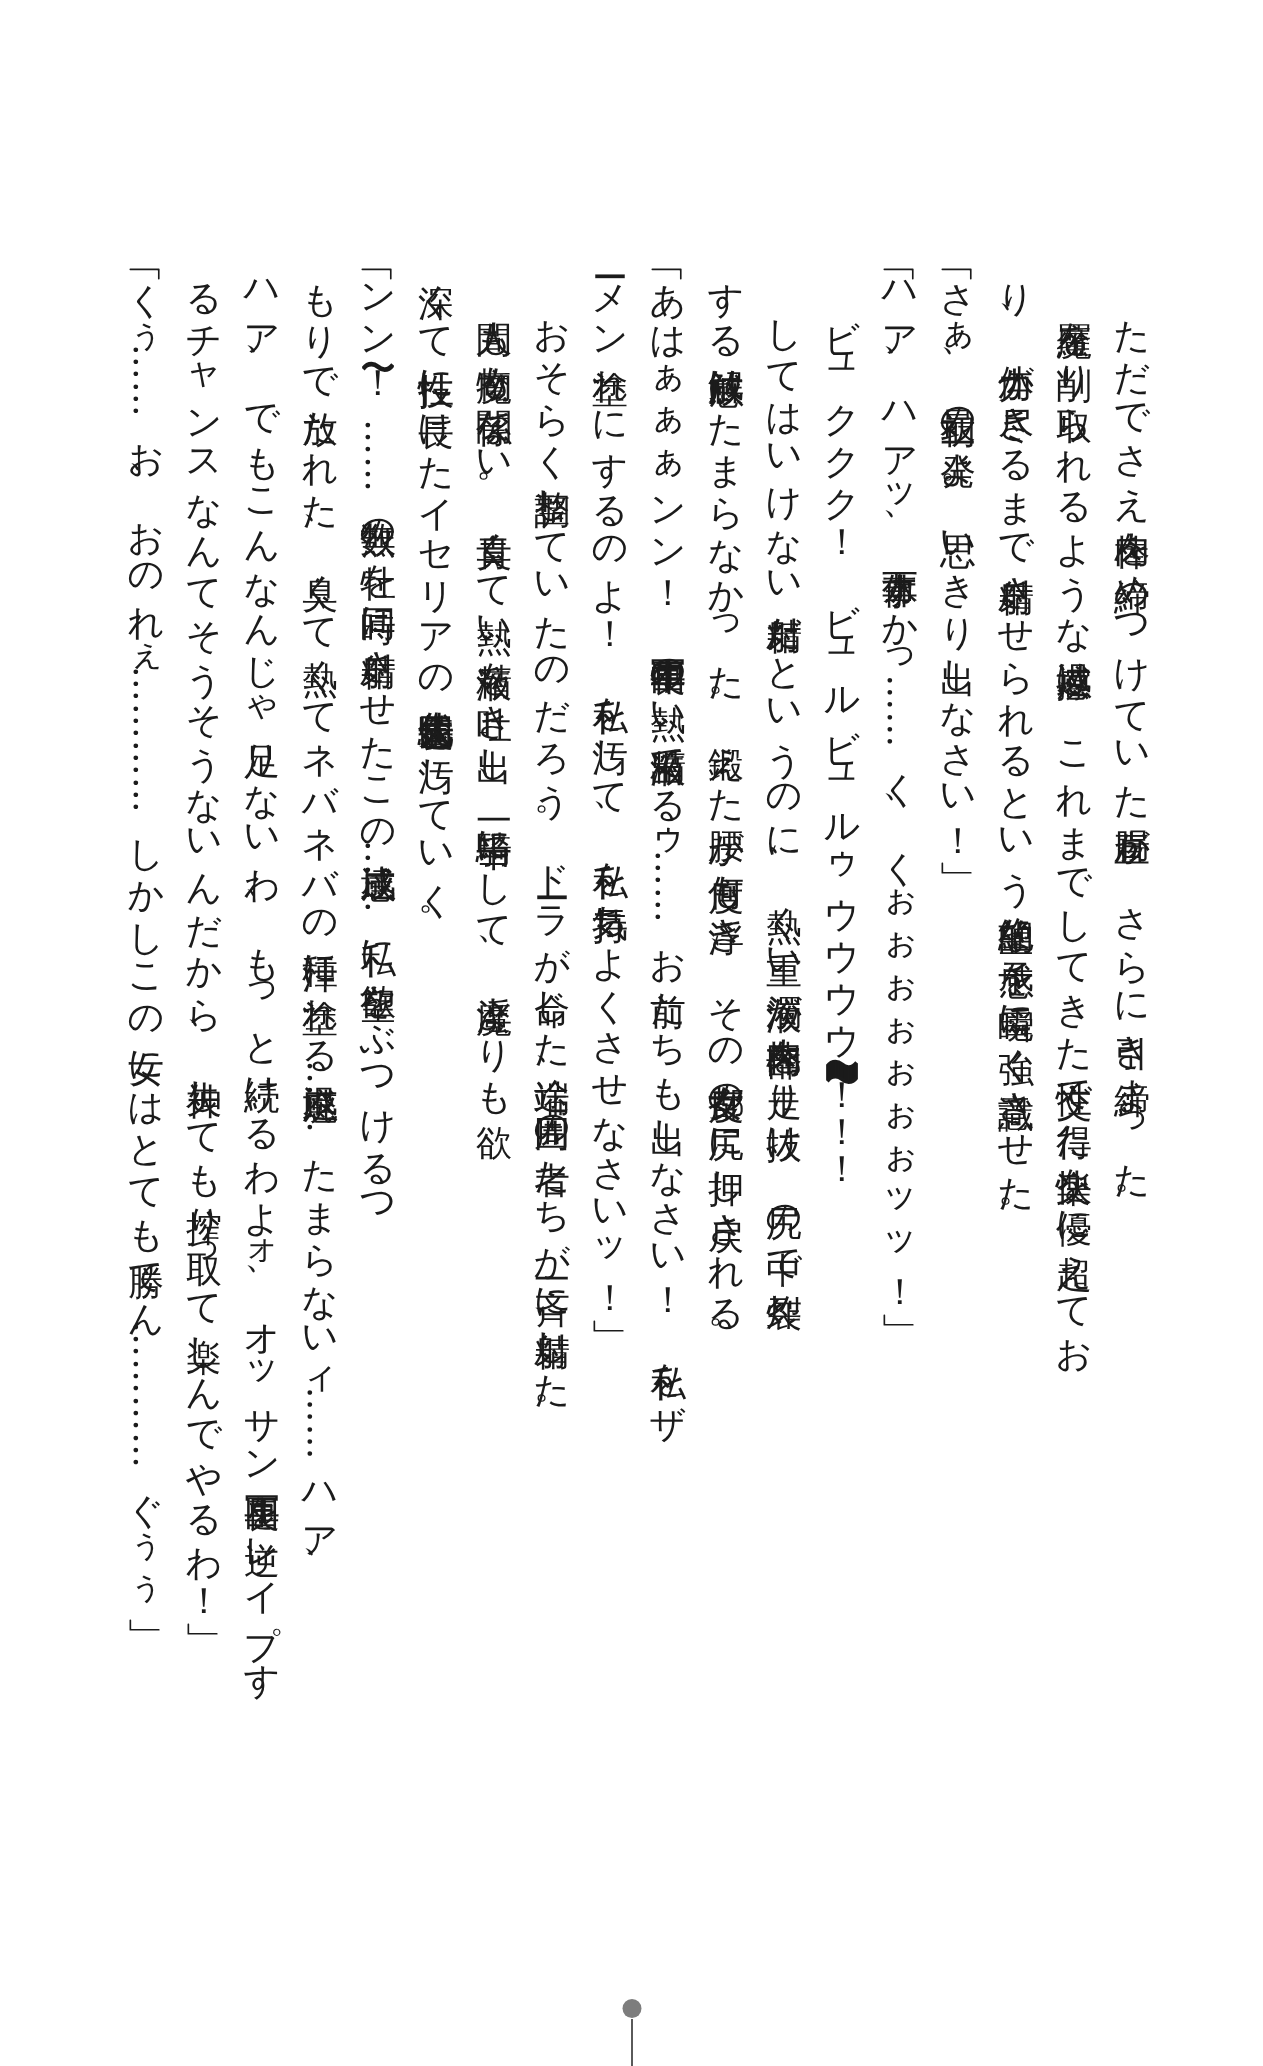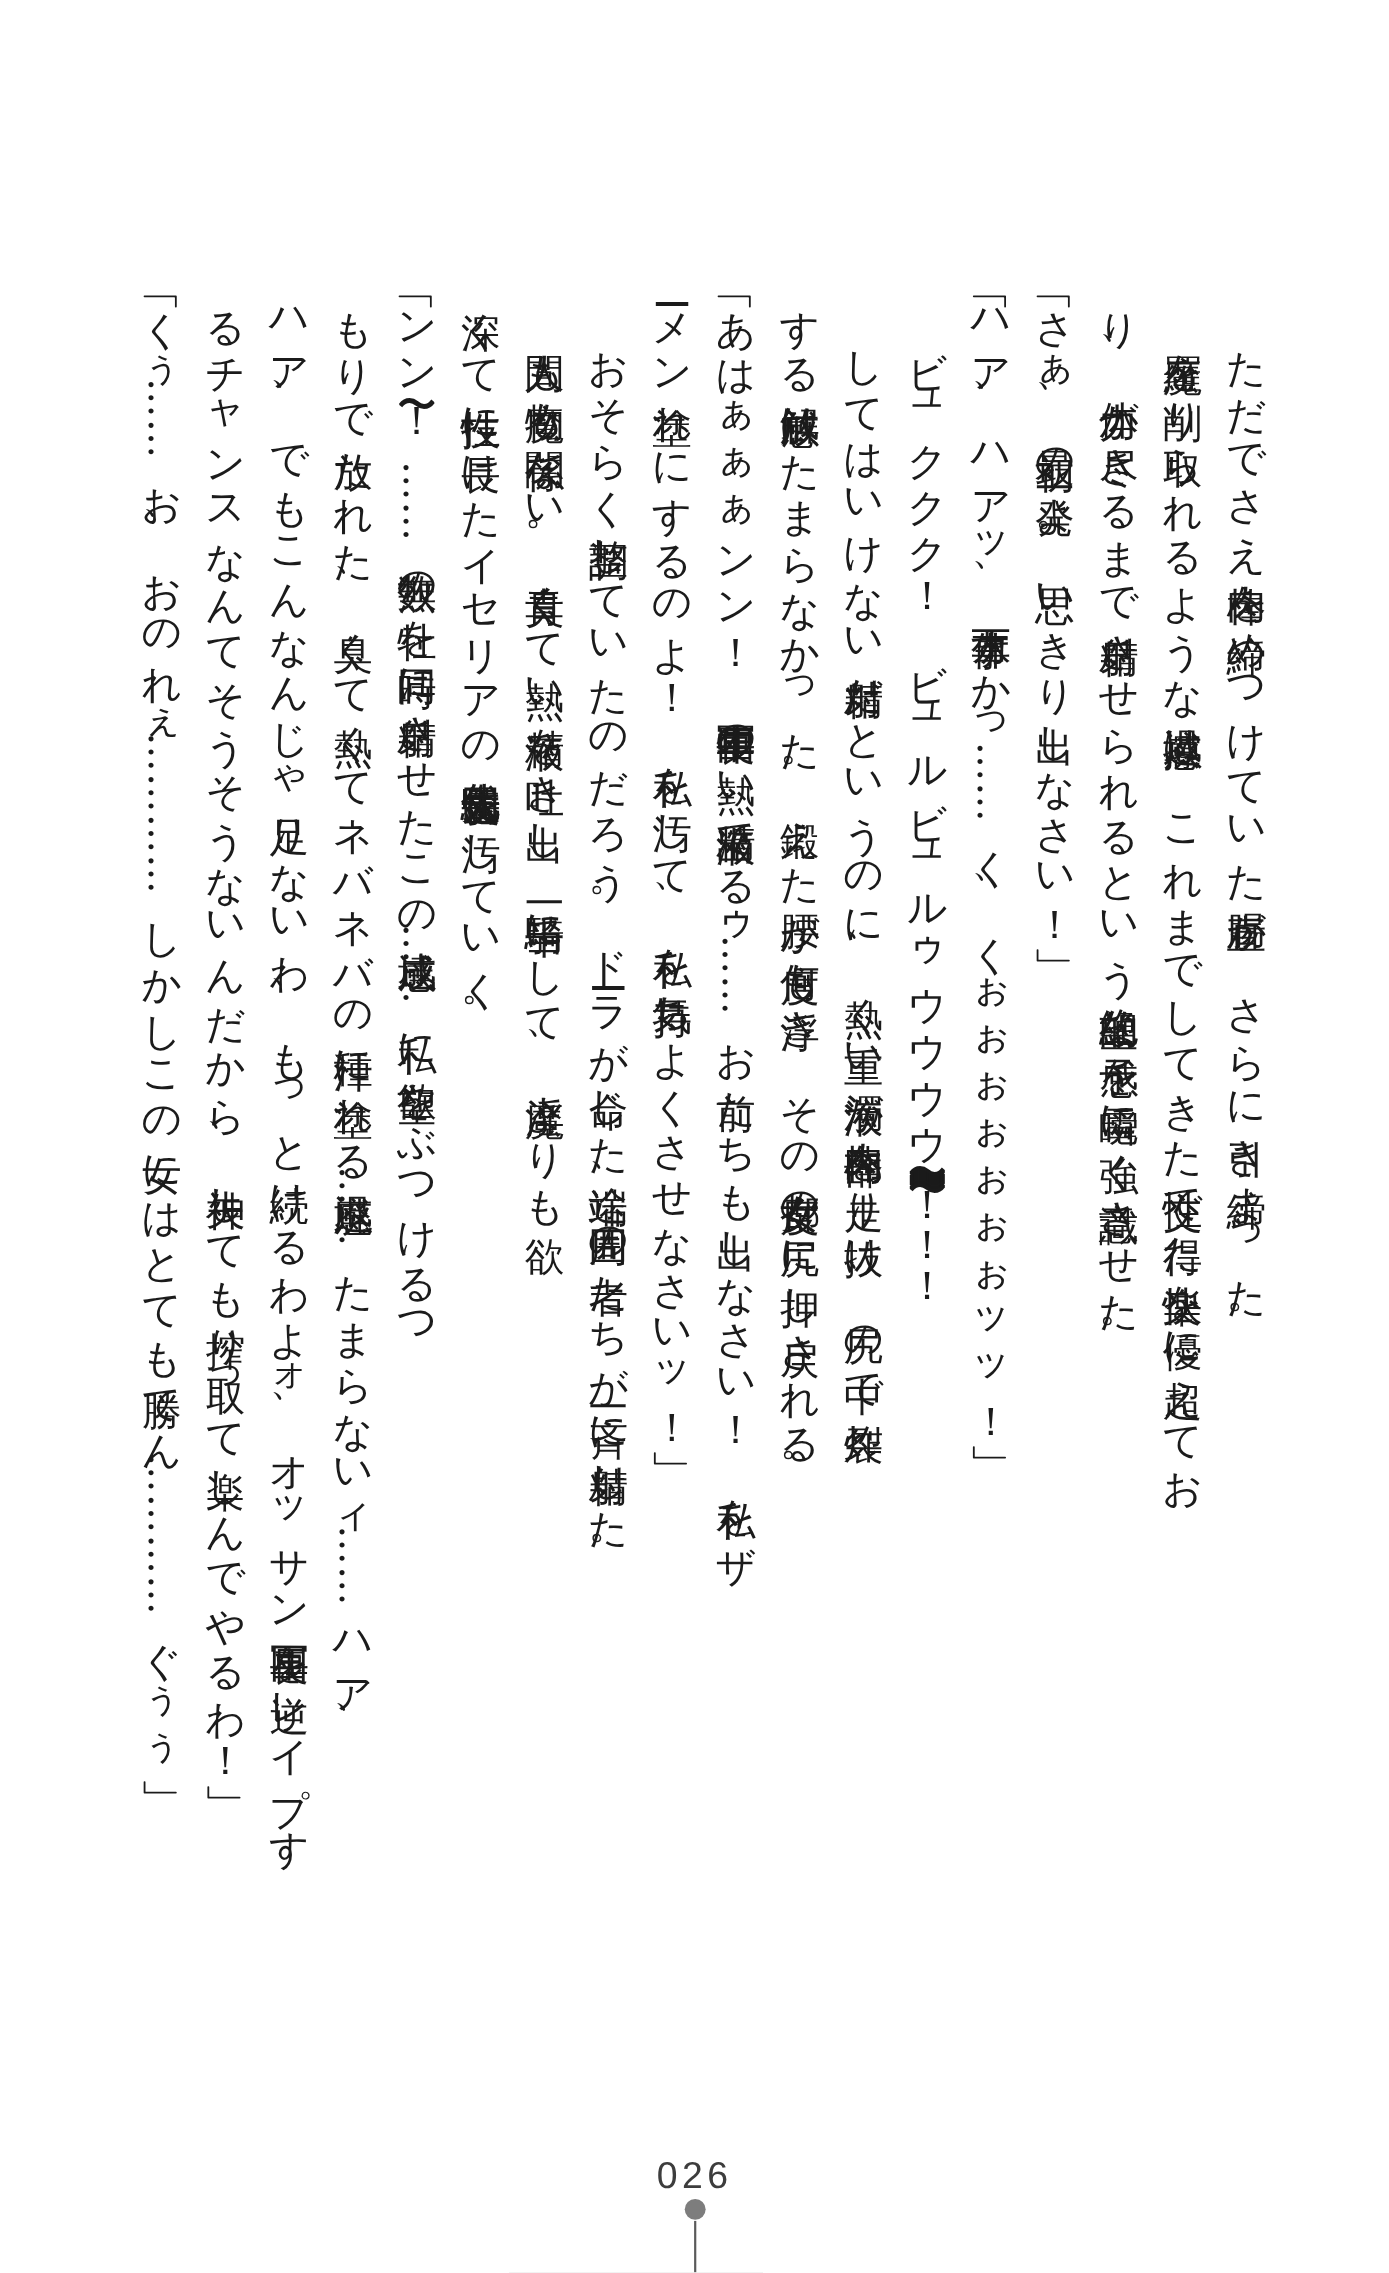--- a/index.html
+++ b/index.html
@@ -87,17 +87,16 @@
       <p class="vline indent">おそらく調整していたのだろう。ドーラが命じた途端、周囲の者たちが一斉に射精した。</p>
       <p class="vline indent">人間も魔物も関係ない。青臭くて熱い精液を吐き出し、一騎当千にして、淫魔よりも欲</p>
       <p class="vline">深くて性技に長けたイセリアの先代大騎士団長を汚していく。</p>
       <p class="vline">「ンン〜〜！　……無数の牡を同時に射精させたこの達成感……私に欲望をぶつけるつ</p>
       <p class="vline">もりで放たれた、臭くて熱くてネバネバの種汁に塗れる退廃感……たまらないィ……ハア、</p>
       <p class="vline">ハア、でもこんなんじゃ足りないわ、もっと続けるわよォ、オッサン軍団長を逆レイプす</p>
       <p class="vline">るチャンスなんてそうそうないんだから、失神しても搾り取って楽しんでやるわ！」</p>
       <p class="vline">「くぅ……お、おのれぇ…………しかしこの女にはとても勝てん…………ぐぅぅ」</p>
     </main>
 
-  <div class="page-number">026</div>
   <div class="footer-dot"></div>
   <div class="footer-line"></div>
 
 </div>
 
 </body></html>

